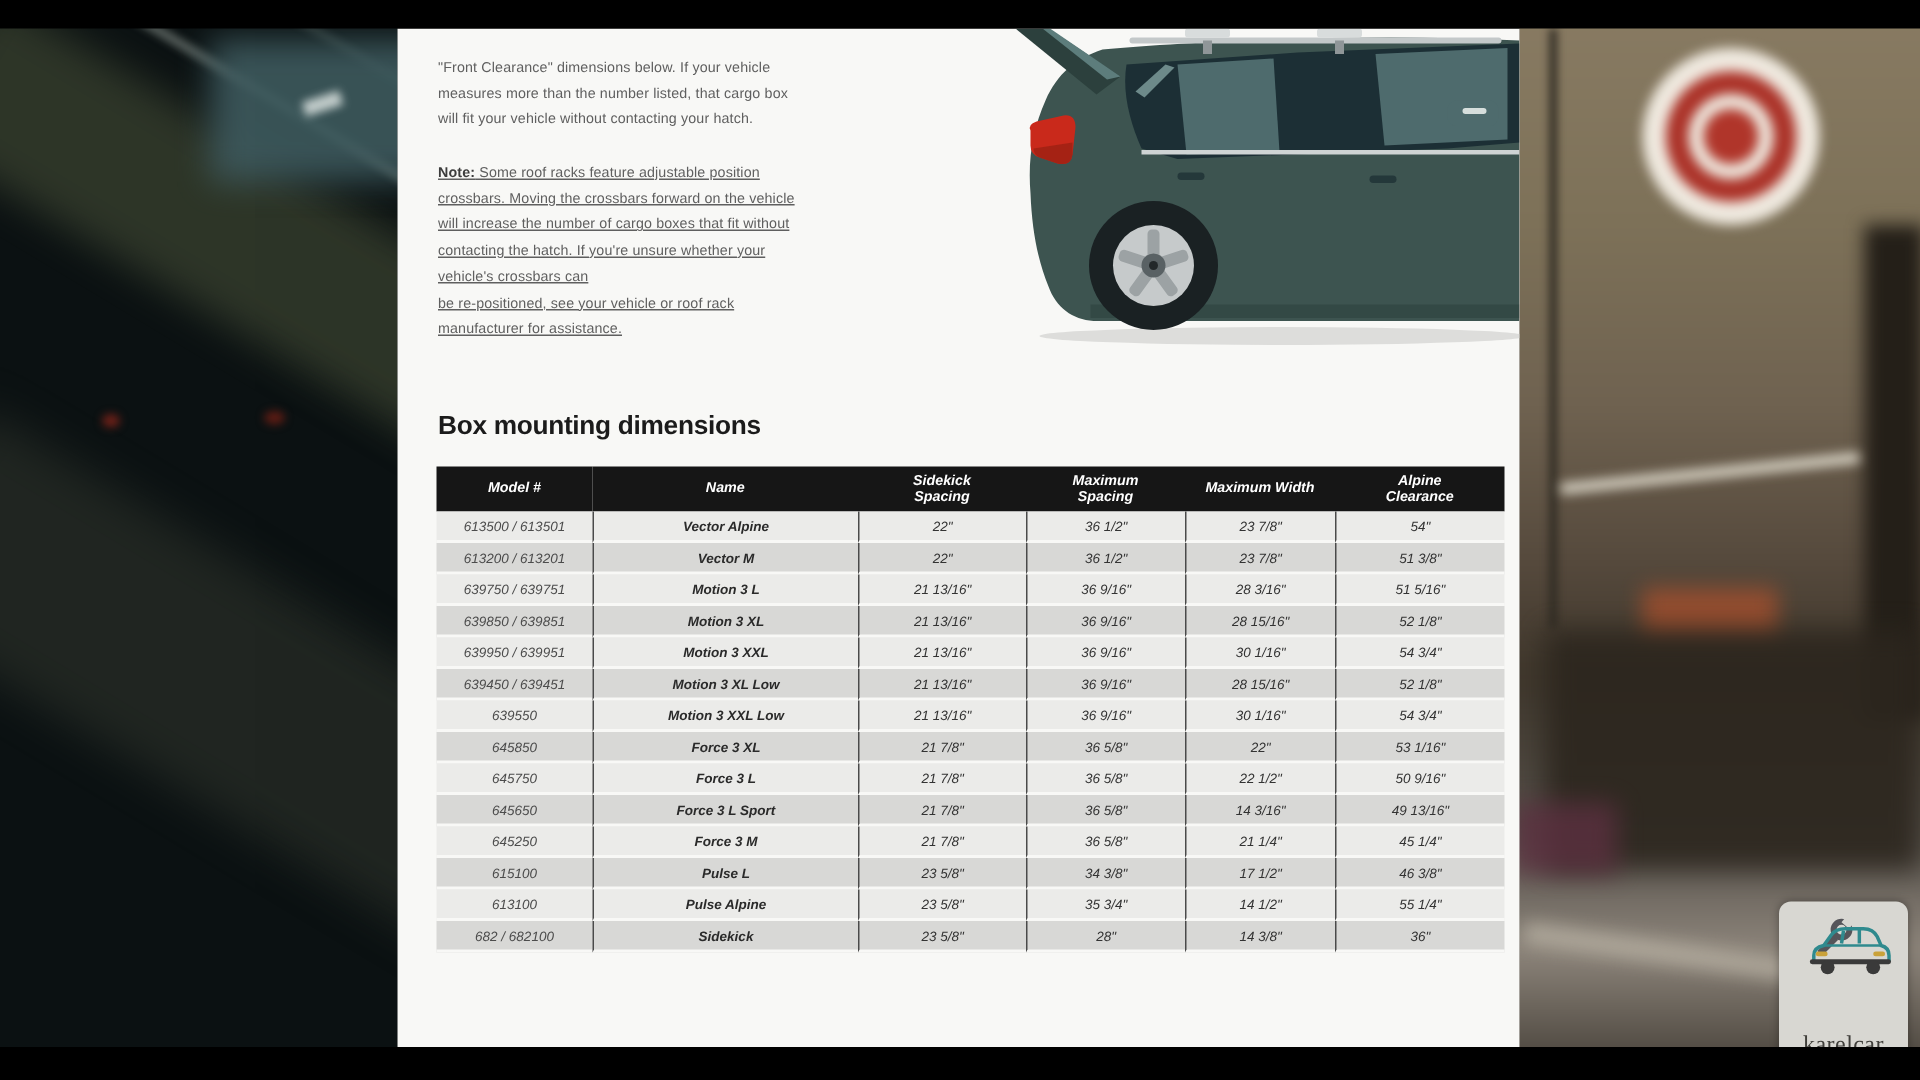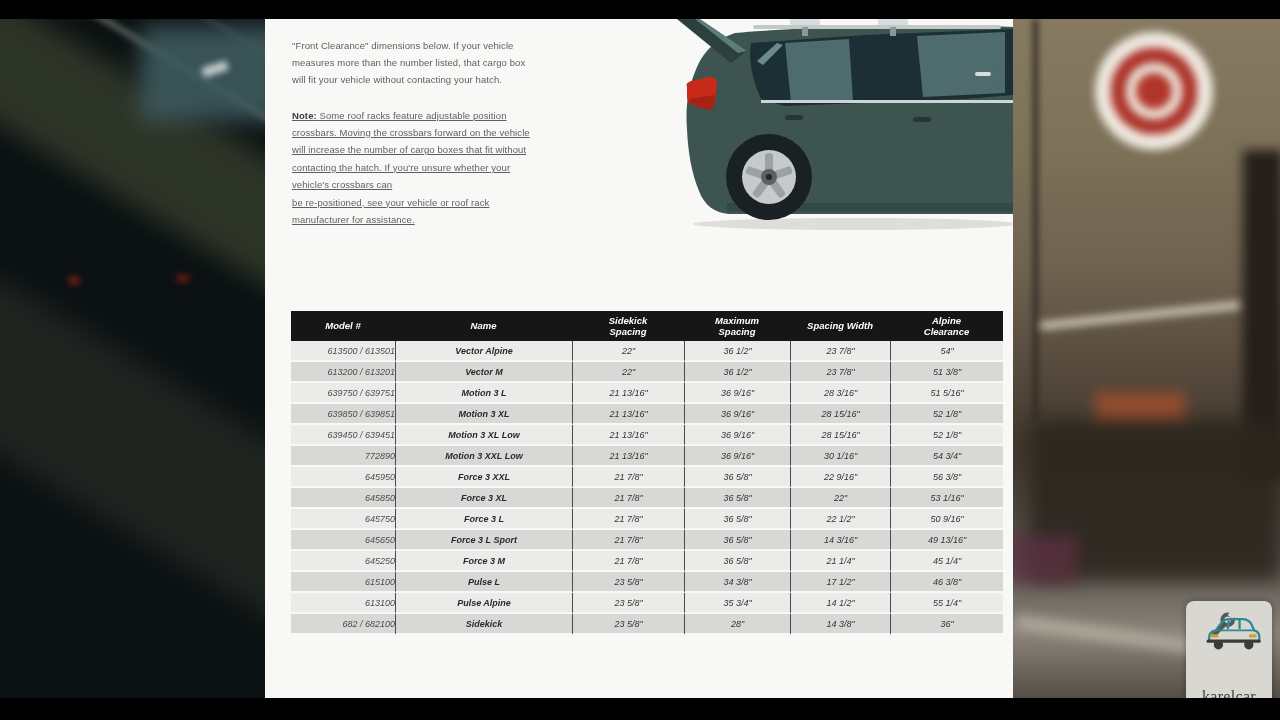--- a/index.html
+++ b/index.html
@@ -66,21 +66,21 @@
     background:var(--table-header-bg,#161616); color:var(--table-header-text,#fff);
     font-size:9.5px; font-weight:700; height:30px; white-space:pre-line;
     vertical-align:middle; text-align:center; line-height:1.2; padding:0;
   }
   table.dim td {
     height:19px; padding:0; text-align:center; vertical-align:middle;
     font-size:9px; color:var(--cell-text,#333);
     border-bottom:2px solid var(--doc-bg,#f8f8f6);
     border-left:1px solid var(--divider,#4a4a4a);
   }
-  table.dim td:first-child { border-left:none; color:#4c4c4c;text-align:right; }
+  table.dim td:first-child { border-left:none; color:#4c4c4c; }
   table.dim td:nth-child(2) { font-weight:700; color:#2a2a2a; }
   table.dim tbody tr:nth-child(odd)  td { background:var(--row-light,#ebebe9); }
   table.dim tbody tr:nth-child(even) td { background:var(--row-dark,#d8d8d6); }
 
   
   .f-body { fill:var(--car-body,#3d5450); }
   .f-body-dark { fill:var(--car-body-dark,#2c403d); }
   .f-glass { fill:var(--car-glass,#4e6b6d); }
   .f-window { fill:var(--window-dark,#1c2f35); }
   .f-tail { fill:var(--taillight-red,#c9291b); }
@@ -180,40 +180,41 @@
           <rect x="100" y="134" width="8" height="22" rx="3" transform="rotate(72 104 158)"></rect>
           <rect x="100" y="134" width="8" height="22" rx="3" transform="rotate(144 104 158)"></rect>
           <rect x="100" y="134" width="8" height="22" rx="3" transform="rotate(216 104 158)"></rect>
           <rect x="100" y="134" width="8" height="22" rx="3" transform="rotate(288 104 158)"></rect>
         </g>
         <circle cx="104" cy="158" r="8" fill="#596164"></circle>
         <circle cx="104" cy="158" r="3" fill="#23282a"></circle>
       </g>
     </svg>
 
+    <h2 id="section-title">Box mounting dimensions</h2>
 
     <div id="dim-table-wrap">
       <table class="dim">
         <colgroup>
           <col style="width:104px">
             <col style="width:177px">
             <col style="width:112px">
           <col style="width:106px">
             <col style="width:100px">
             <col style="width:113px">
         </colgroup>
         <thead>
           <tr>
               <th>Model #</th>
               <th>Name</th>
               <th>Sidekick
 Spacing</th>
               <th>Maximum
 Spacing</th>
-              <th>Spacing Width</th>
+              <th>Maximum Width</th>
               <th>Alpine
 Clearance</th>
             </tr>
         </thead>
         <tbody>
             <tr>
               <td>613500 / 613501</td>
               <td>Vector Alpine</td>
               <td>22"</td>
               <td>36 1/2"</td>
@@ -238,42 +239,42 @@
             </tr>
             <tr>
               <td>639850 / 639851</td>
               <td>Motion 3 XL</td>
               <td>21 13/16"</td>
               <td>36 9/16"</td>
               <td>28 15/16"</td>
               <td>52 1/8"</td>
             </tr>
             <tr>
+              <td>639950 / 639951</td>
+              <td>Motion 3 XXL</td>
+              <td>21 13/16"</td>
+              <td>36 9/16"</td>
+              <td>30 1/16"</td>
+              <td>54 3/4"</td>
+            </tr>
+            <tr>
               <td>639450 / 639451</td>
               <td>Motion 3 XL Low</td>
               <td>21 13/16"</td>
               <td>36 9/16"</td>
               <td>28 15/16"</td>
               <td>52 1/8"</td>
             </tr>
             <tr>
-              <td>772890</td>
+              <td>639550</td>
               <td>Motion 3 XXL Low</td>
               <td>21 13/16"</td>
               <td>36 9/16"</td>
               <td>30 1/16"</td>
               <td>54 3/4"</td>
-            </tr>
-            <tr>
-              <td>645950</td>
-              <td>Force 3 XXL</td>
-              <td>21 7/8"</td>
-              <td>36 5/8"</td>
-              <td>22 9/16"</td>
-              <td>56 3/8"</td>
             </tr>
             <tr>
               <td>645850</td>
               <td>Force 3 XL</td>
               <td>21 7/8"</td>
               <td>36 5/8"</td>
               <td>22"</td>
               <td>53 1/16"</td>
             </tr>
             <tr>

